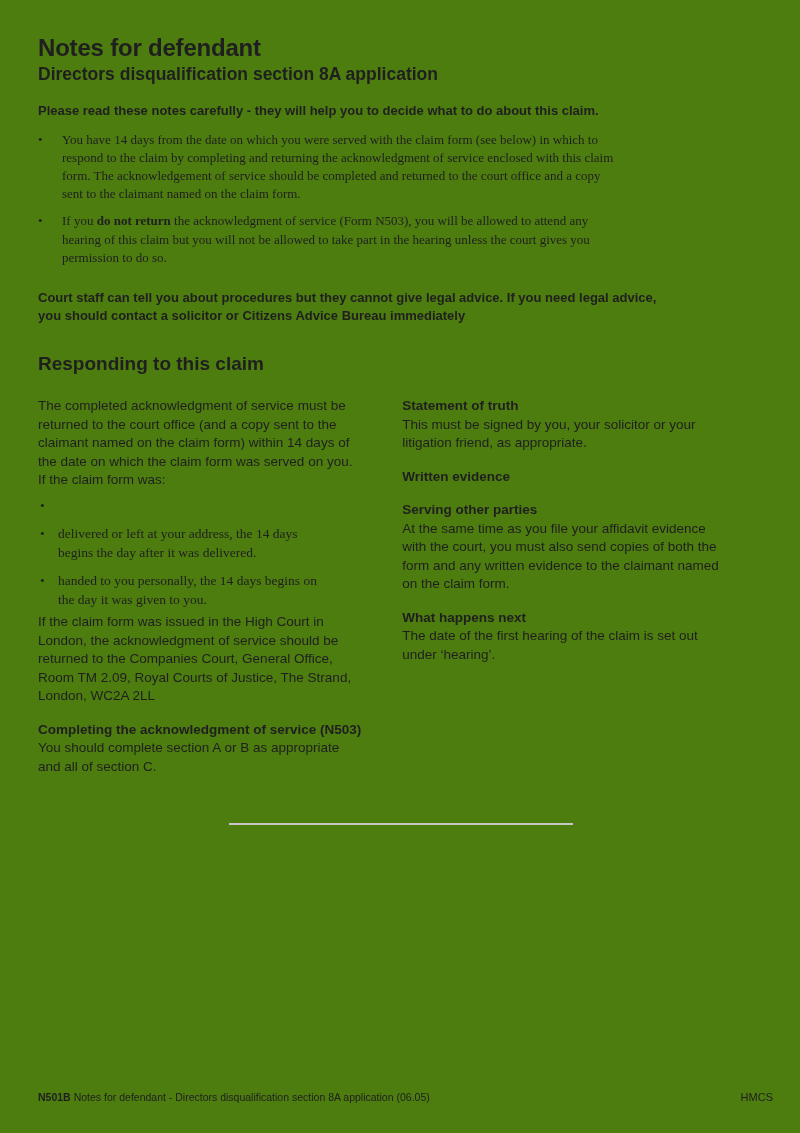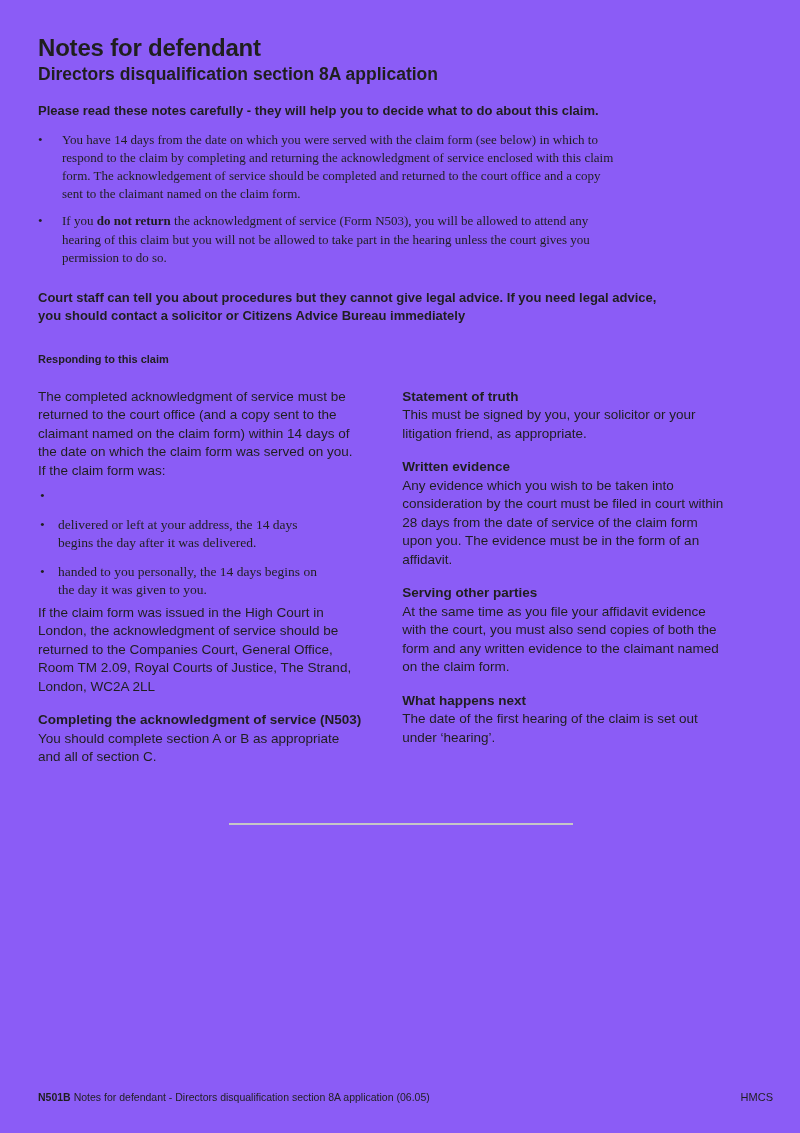--- a/index.html
+++ b/index.html
@@ -1,21 +1,21 @@
 <!DOCTYPE html>
 <html><head>
 <meta charset="utf-8">
 <style>
   * { box-sizing: border-box; }
   html, body { margin: 0; padding: 0; background: #ffffff; }
   .page {
     position: relative;
     width: 800px;
     height: 1133px;
-    background: #8b5cf6;
+    background: #4d7c0f;
     color: #1f1f1f;
     font-family: "Liberation Sans", "DejaVu Sans", sans-serif;
     overflow: hidden;
   }
   .content { padding: 34px 35px 0 38px; }
 
   h1.title {
     margin: 0;
     font-size: 24px;
     line-height: 1.18;
@@ -48,21 +48,21 @@
   .bullet p {
     margin: 0;
     font-size: 13px;
     line-height: 18.2px;
     white-space: pre-line;
   }
   .bullet.b2 { margin-top: 9px; }
 
   h3.section-heading {
     margin: 28px 0 0 0;
-    font-size: 11px;
+    font-size: 19px;
     line-height: 1.2;
     font-weight: bold;
   }
 
   .columns { display: flex; margin-top: 21px; }
   .col.left  { width: 356px; margin-right: 17px; }
   .col.right { width: 372px; }
   .col h4 {
     margin: 15px 0 0 0;
     font-size: 13.5px;
@@ -171,25 +171,20 @@
         <p>You should complete section A or B as appropriate
 and all of section C.</p>
       </div>
 
       <div class="col right">
         <h4 class="first">Statement of truth</h4>
         <p>This must be signed by you, your solicitor or your
 litigation friend, as appropriate.</p>
 
         <h4>Written evidence</h4>
-        <p>Any evidence which you wish to be taken into
-consideration by the court must be filed in court within
-28 days from the date of service of the claim form
-upon you. The evidence must be in the form of an
-affidavit.</p>
 
         <h4>Serving other parties</h4>
         <p>At the same time as you file your affidavit evidence
 with the court, you must also send copies of both the
 form and any written evidence to the claimant named
 on the claim form.</p>
 
         <h4>What happens next</h4>
         <p>The date of the first hearing of the claim is set out
 under ‘hearing’.</p>

